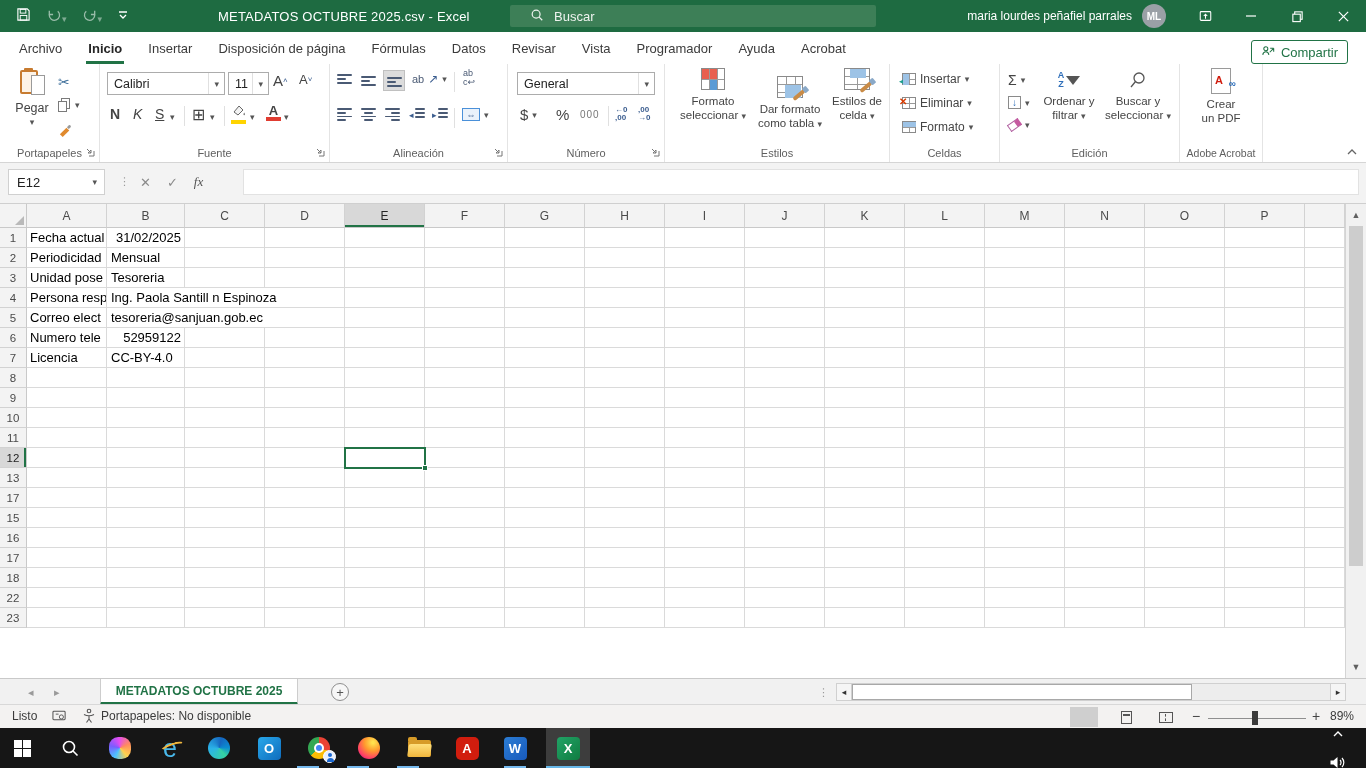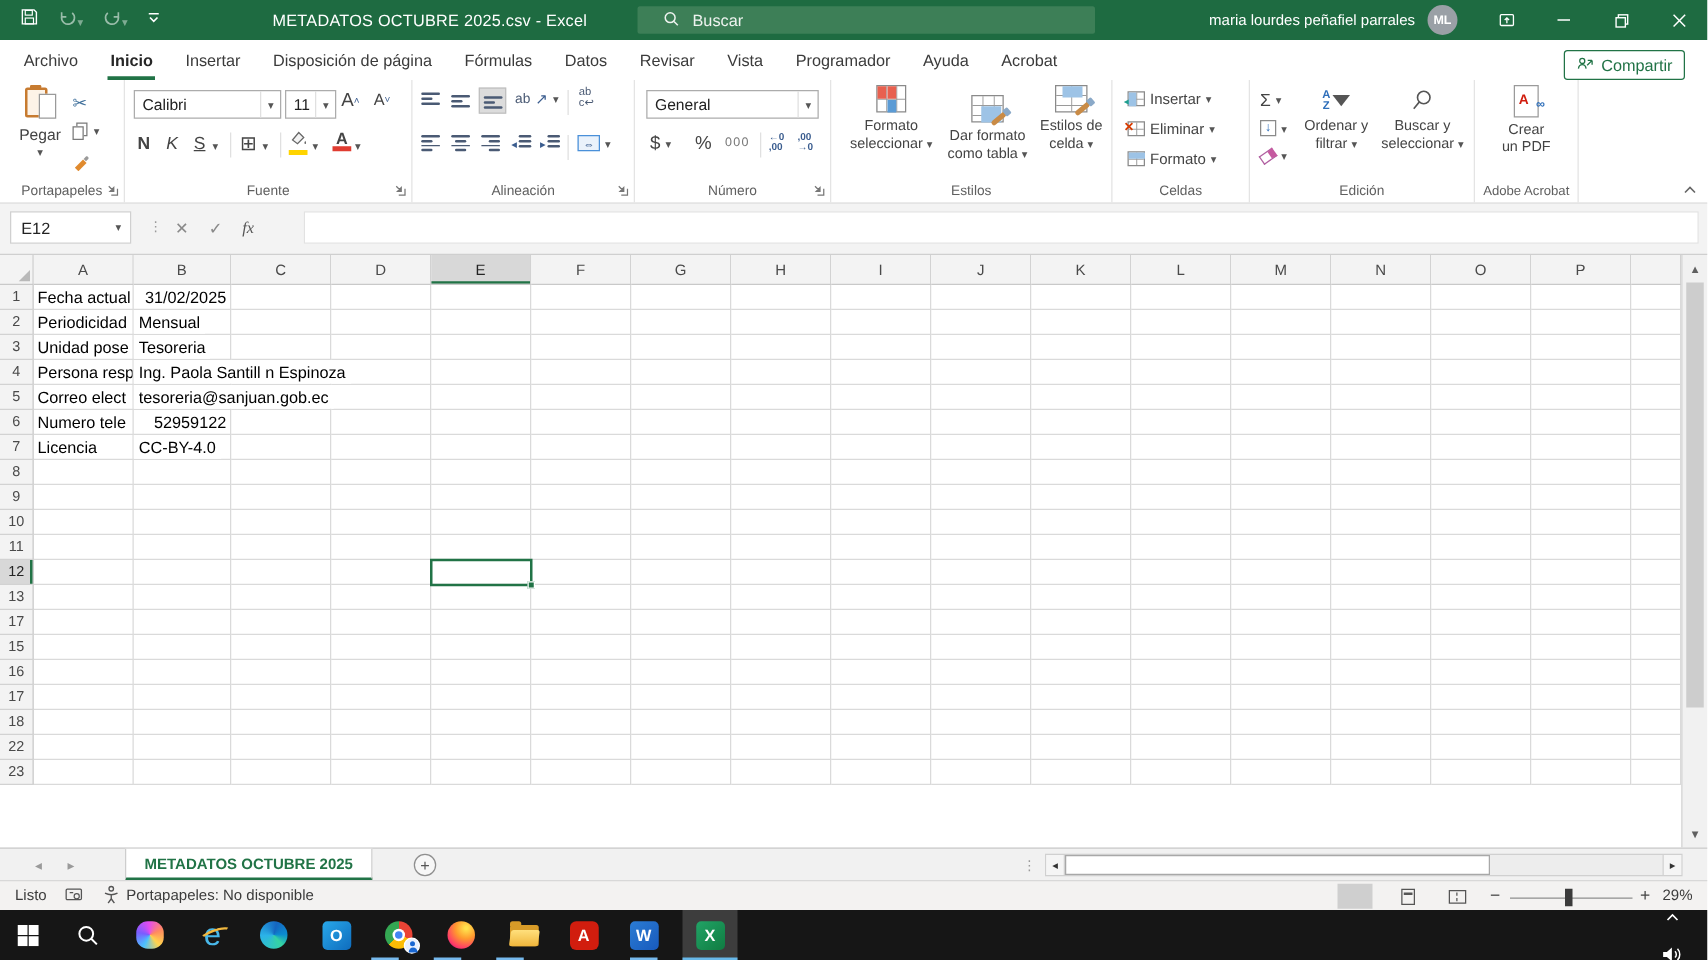--- a/index.html
+++ b/index.html
@@ -984,21 +984,21 @@
   <span class="viewbtn" style="left:1112px">
       <span class="vico page"></span>
     </span>
   <span class="viewbtn" style="left:1152px">
       <span class="vico brk"></span>
     </span>
   <span style="position:absolute;left:1192px;top:3px;font-size:14px;color:#444">−</span>
   <span class="zoomline"></span>
   <span class="zoomthumb"></span>
   <span style="position:absolute;left:1312px;top:3px;font-size:14px;color:#444">+</span>
-  <span style="position:absolute;left:1330px;top:4px">29%</span>
+  <span style="position:absolute;left:1330px;top:4px">89%</span>
 </div>
 
 <div class="taskbar">
   <span class="tico" style="left:0">
       <svg width="17" height="17" viewBox="0 0 17 17">
         <rect x="0" y="0" width="8" height="8" fill="#fff"></rect>
         <rect x="9" y="0" width="8" height="8" fill="#fff"></rect>
         <rect x="0" y="9" width="8" height="8" fill="#fff"></rect>
         <rect x="9" y="9" width="8" height="8" fill="#fff"></rect>
       </svg>

